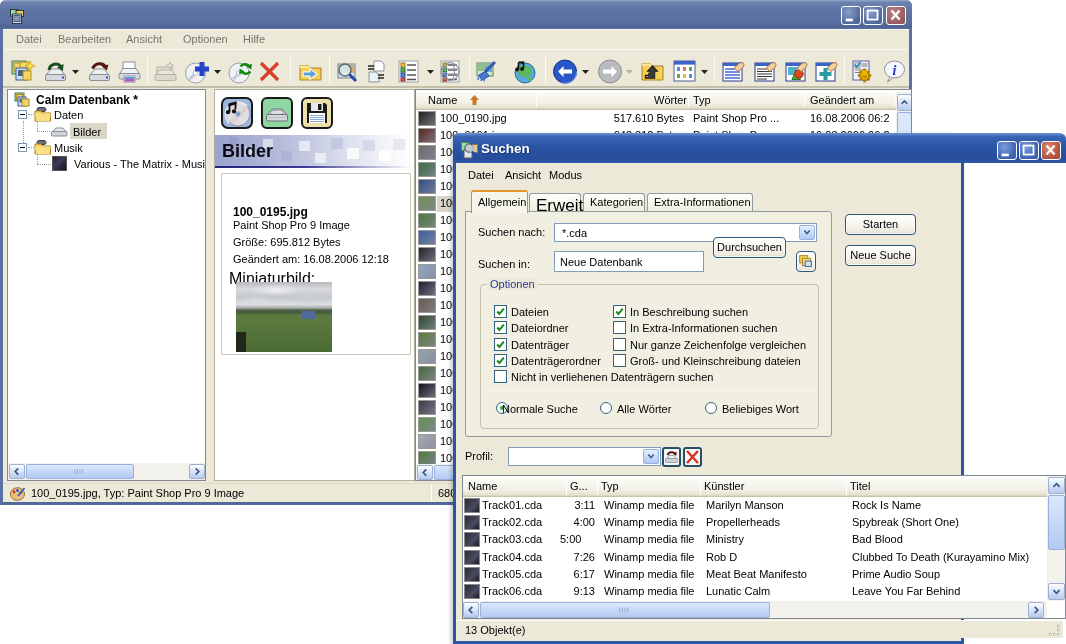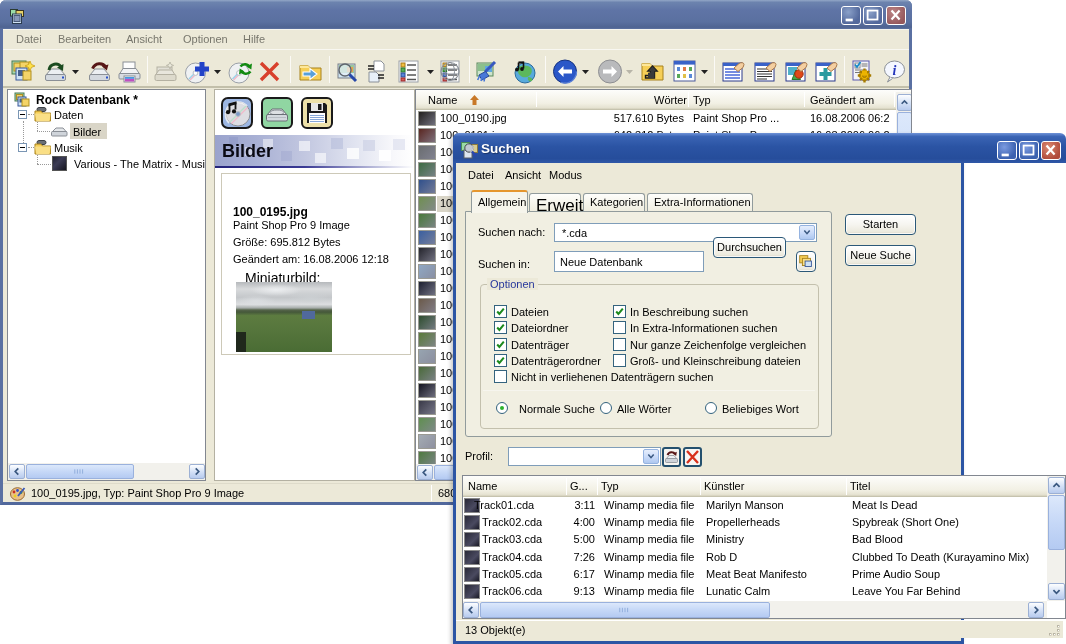--- a/index.html
+++ b/index.html
@@ -312,21 +312,21 @@
 
   <div class="abs white" id="treepanel" style="left:4px;top:89px;width:199px;height:392px;overflow:hidden">
 
     <svg class="abs" style="left:6px;top:2px" width="16" height="16" viewBox="0 0 16 16">
       <rect x="1" y="1" width="9" height="8" fill="#a8d8b0" stroke="#4a7a50"></rect>
       <rect x="2.5" y="2.5" width="6" height="5" fill="#f4d468" stroke="#b09020"></rect>
       <rect x="4" y="5" width="8" height="9" fill="#cfe2f4" stroke="#38589c"></rect>
       <rect x="5.5" y="6.5" width="5" height="4" fill="#47608c"></rect>
       <rect x="8" y="7" width="7" height="7" fill="#f4d468" stroke="#b09020"></rect>
     </svg>
-    <div class="abs" style="left:28px;top:3px;font-weight:bold;font-size:12px;white-space:nowrap">Rock Datenbank *</div>
+    <div class="abs" style="left:28px;top:3px;font-weight:bold;font-size:12px;white-space:nowrap">Calm Datenbank *</div>
     <div class="abs" style="left:15px;top:31px;width:1px;height:22px;border-left:1px dotted #999"></div>
     <div class="abs" style="left:10px;top:20px;width:9px;height:9px;background:#fff;border:1px solid #7a96b4">
         <div style="position:absolute;left:1px;top:3px;width:5px;height:1px;background:#000"></div>
       </div>
     <div class="abs" style="left:20px;top:24px;width:6px;height:1px;border-top:1px dotted #999"></div>
     <svg class="abs" style="left:26px;top:16px" width="17" height="16" viewBox="0 0 17 16">
       <rect x="3" y="1.5" width="9" height="4" rx="2" fill="#6a6f76" stroke="#3c4046"></rect>
       <path d="M1 5 h6 l1.6 2 h8 v8 h-15.6 Z" fill="#f6cf57" stroke="#a8821c"></path>
       <path d="M1 7.5 h15.6 l-1.2 7.5 h-13 Z" fill="#fadf86"></path>
     </svg>
@@ -420,21 +420,21 @@
       <div class="abs" style="left:178px;top:4px;width:12px;height:11px;background:#dde0ee;opacity:.7"></div>
       <div class="abs" style="left:7px;top:6px;font-size:18px;font-weight:bold;color:#0a0a14">Bilder</div>
     </div>
     <div class="abs" style="left:0;top:76px;width:199px;height:2px;background:linear-gradient(90deg,#23237a,#3a3a94 45%,#b8bada 80%,#fff)"></div>
 
     <div class="abs" style="left:6px;top:83px;width:190px;height:182px;border:1px solid #cdc9b8">
       <div class="abs" style="left:11px;top:31px;font-size:12px;font-weight:bold">100_0195.jpg</div>
       <div class="abs" style="left:11px;top:45px;font-size:11px">Paint Shop Pro 9 Image</div>
       <div class="abs" style="left:11px;top:62px;font-size:11px">Größe: 695.812 Bytes</div>
       <div class="abs" style="left:11px;top:79px;font-size:11px">Geändert am: 16.08.2006 12:18</div>
-      <div class="abs" style="left:23px;top:96px;font-size:14px">Miniaturbild:</div>
+      <div class="abs" style="left:7px;top:96px;font-size:16px">Miniaturbild:</div>
 
       <div class="abs" style="left:14px;top:108px;width:96px;height:70px;background:linear-gradient(180deg,#b6b9bc 0%,#d8dadc 10%,#c4c7ca 22%,#dcdee0 32%,#a8aeac 37%,#55644a 40%,#45583a 43%,#5d7c40 48%,#55753c 70%,#4a6c34 100%)">
         <div class="abs" style="left:14px;top:2px;width:52px;height:12px;background:radial-gradient(ellipse,rgba(238,240,242,.9),rgba(238,240,242,0) 70%)"></div>
         <div class="abs" style="left:52px;top:10px;width:44px;height:12px;background:radial-gradient(ellipse,rgba(205,209,212,.8),rgba(205,209,212,0) 70%)"></div>
         <div class="abs" style="left:0px;top:13px;width:40px;height:12px;background:radial-gradient(ellipse,rgba(222,225,228,.8),rgba(222,225,228,0) 70%)"></div>
         <div class="abs" style="left:66px;top:29px;width:13px;height:8px;background:#50699c"></div>
         <div class="abs" style="left:0;top:50px;width:10px;height:20px;background:#20281c"></div>
       </div>
     </div>
   </div>
@@ -702,21 +702,21 @@
 <div class="cb" style="left:157px;top:188.3px"></div>
 <div class="lbl" style="left:174px;top:189.3px">In Extra-Informationen suchen</div>
 <div class="cb" style="left:157px;top:204.60000000000002px"></div>
 <div class="lbl" style="left:174px;top:205.60000000000002px">Nur ganze Zeichenfolge vergleichen</div>
 <div class="cb" style="left:157px;top:220.90000000000003px"></div>
 <div class="lbl" style="left:174px;top:221.90000000000003px">Groß- und Kleinschreibung dateien</div>
 <div class="abs" style="left:27px;top:257px;width:332px;height:1px;background:#b8b5a2;border-bottom:1px solid #f6f5ee"></div>
 <div class="rad" style="left:40px;top:269px">
         <div style="position:absolute;left:3px;top:3px;width:4px;height:4px;border-radius:50%;background:#2db32d"></div>
       </div>
-<div class="lbl" style="left:63px;top:270px">Normale Suche</div>
+<div class="lbl" style="left:46px;top:270px">Normale Suche</div>
 <div class="rad" style="left:144px;top:269px"></div>
 <div class="lbl" style="left:161px;top:270px">Alle Wörter</div>
 <div class="rad" style="left:249px;top:269px"></div>
 <div class="lbl" style="left:266px;top:270px">Beliebiges Wort</div>
 <div class="abs xpbtn" style="left:389px;top:81px;width:71px;height:21px;line-height:19px">Starten</div>
 <div class="abs xpbtn" style="left:389px;top:112px;width:71px;height:21px;line-height:19px">Neue Suche</div>
 <div class="lbl" style="left:9px;top:317px">Profil:</div>
 <div class="abs inp" style="left:52px;top:314px;width:153px;height:19px">
         <div class="combobtn">
           <svg class="chev" viewBox="0 0 16 17">
@@ -742,34 +742,34 @@
 <div class="abs" style="left:12px;top:347px;font-size:11px">Name</div>
 <div class="abs" style="left:114px;top:347px;font-size:11px">G...</div>
 <div class="abs" style="left:145px;top:347px;font-size:11px">Typ</div>
 <div class="abs" style="left:248px;top:347px;font-size:11px">Künstler</div>
 <div class="abs" style="left:394px;top:347px;font-size:11px">Titel</div>
 <div class="abs" style="left:110px;top:345px;width:1px;height:17px;background:#d8d5c2;border-right:1px solid #fff"></div>
 <div class="abs" style="left:141px;top:345px;width:1px;height:17px;background:#d8d5c2;border-right:1px solid #fff"></div>
 <div class="abs" style="left:244px;top:345px;width:1px;height:17px;background:#d8d5c2;border-right:1px solid #fff"></div>
 <div class="abs" style="left:390px;top:345px;width:1px;height:17px;background:#d8d5c2;border-right:1px solid #fff"></div>
 <div class="abs" style="left:9px;top:366px;width:14px;height:13px;background:linear-gradient(135deg,#2a2a38,#4a4a60 60%,#1a1a26);outline:1px solid #888"></div>
-<div class="trow" style="left:18px;top:366px">Track01.cda</div>
+<div class="trow" style="left:26px;top:366px">Track01.cda</div>
 <div class="trow" style="left:104px;top:366px;width:35px;text-align:right">3:11</div>
 <div class="trow" style="left:148px;top:366px">Winamp media file</div>
 <div class="trow" style="left:250px;top:366px">Marilyn Manson</div>
-<div class="trow" style="left:396px;top:366px">Meat Is Dead</div>
+<div class="trow" style="left:396px;top:366px">Rock Is Name</div>
 <div class="abs" style="left:9px;top:383.2px;width:14px;height:13px;background:linear-gradient(135deg,#2a2a38,#4a4a60 60%,#1a1a26);outline:1px solid #888"></div>
 <div class="trow" style="left:26px;top:383.2px">Track02.cda</div>
 <div class="trow" style="left:104px;top:383.2px;width:35px;text-align:right">4:00</div>
 <div class="trow" style="left:148px;top:383.2px">Winamp media file</div>
 <div class="trow" style="left:250px;top:383.2px">Propellerheads</div>
 <div class="trow" style="left:396px;top:383.2px">Spybreak (Short One)</div>
 <div class="abs" style="left:9px;top:400.4px;width:14px;height:13px;background:linear-gradient(135deg,#2a2a38,#4a4a60 60%,#1a1a26);outline:1px solid #888"></div>
 <div class="trow" style="left:26px;top:400.4px">Track03.cda</div>
-<div class="trow" style="left:104px;top:400.4px;width:35px;text-align:right">5:00</div>
+<div class="trow" style="left:104px;top:400.4px;width:35px;text-align:left">5:00</div>
 <div class="trow" style="left:148px;top:400.4px">Winamp media file</div>
 <div class="trow" style="left:250px;top:400.4px">Ministry</div>
 <div class="trow" style="left:396px;top:400.4px">Bad Blood</div>
 <div class="abs" style="left:9px;top:417.59999999999997px;width:14px;height:13px;background:linear-gradient(135deg,#2a2a38,#4a4a60 60%,#1a1a26);outline:1px solid #888"></div>
 <div class="trow" style="left:26px;top:417.59999999999997px">Track04.cda</div>
 <div class="trow" style="left:104px;top:417.59999999999997px;width:35px;text-align:right">7:26</div>
 <div class="trow" style="left:148px;top:417.59999999999997px">Winamp media file</div>
 <div class="trow" style="left:250px;top:417.59999999999997px">Rob D</div>
 <div class="trow" style="left:396px;top:417.59999999999997px">Clubbed To Death (Kurayamino Mix)</div>
 <div class="abs" style="left:9px;top:434.79999999999995px;width:14px;height:13px;background:linear-gradient(135deg,#2a2a38,#4a4a60 60%,#1a1a26);outline:1px solid #888"></div>

